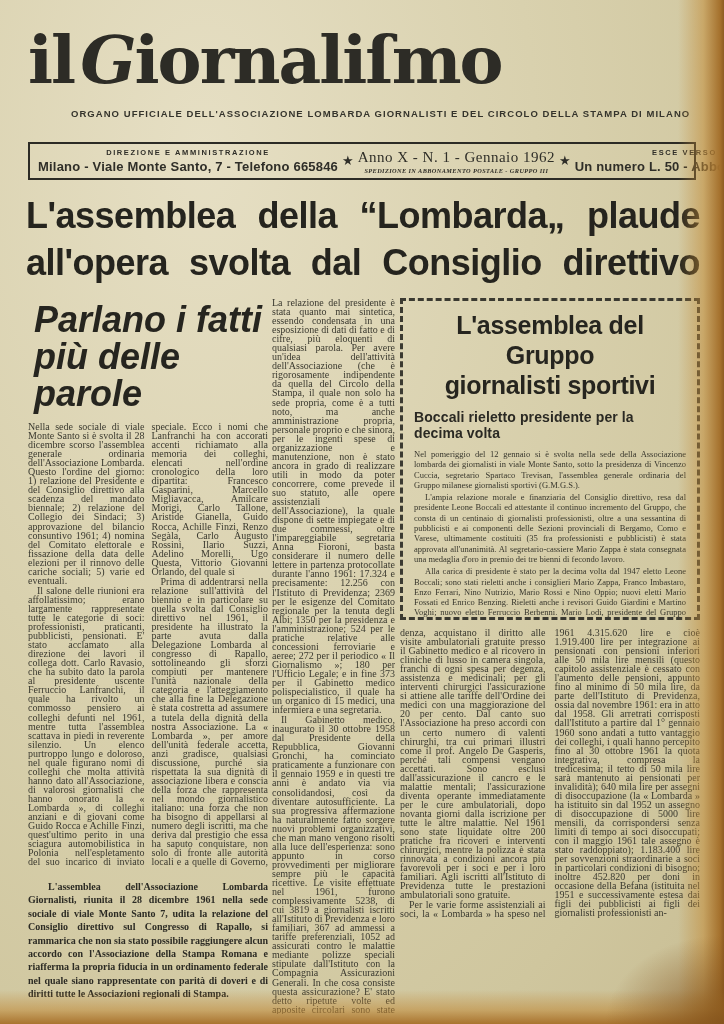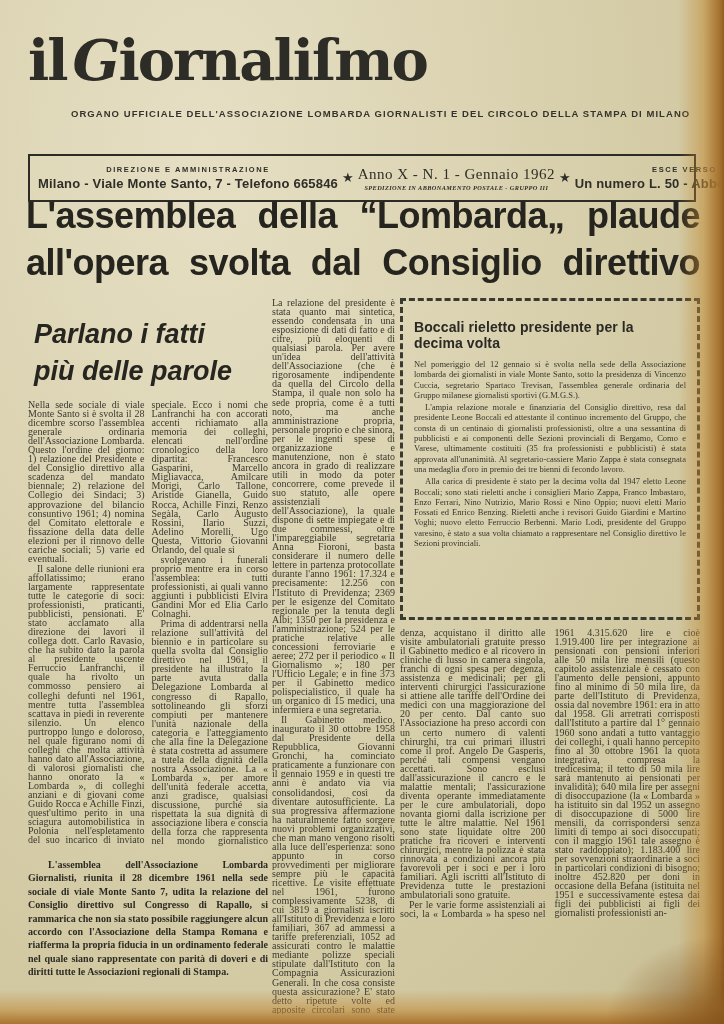--- a/index.html
+++ b/index.html
@@ -16,28 +16,28 @@
   .edge-bottom{position:absolute;bottom:0;left:0;width:100%;height:34px;
     background:linear-gradient(to bottom, rgba(197,150,74,0) 0%, rgba(190,134,52,0.55) 60%, #a9742f 100%);
     pointer-events:none;}
   .edge-corner{position:absolute;bottom:0;right:0;width:120px;height:90px;
     background:radial-gradient(ellipse at 100% 100%, rgba(128,80,26,0.85) 0%, rgba(128,80,26,0) 70%);
     pointer-events:none;}
 
   
   .masthead{position:absolute;left:28px;top:14px;width:660px;}
   .logo{font-family:"DejaVu Serif", serif;font-weight:bold;color:#2d2c26;
-    font-size:56px;line-height:92px;letter-spacing:-2px;white-space:nowrap;}
+    font-size:66px;line-height:92px;letter-spacing:-2px;white-space:nowrap;}
   .logo-main{display:inline-block;margin-left:6px;}
   .logo-main::first-letter{font-style:italic;}
   .masthead-subtitle{margin-top:2px;font-family:"Liberation Sans", sans-serif;
     font-weight:bold;font-size:9.5px;letter-spacing:1.05px;color:#35342c;white-space:nowrap;margin-left:43px;}
 
   
-  .infobar{position:absolute;left:28px;top:154px;width:668px;height:48px;
+  .infobar{position:absolute;left:28px;top:142px;width:668px;height:38px;
     border:2px solid #2c2b25;display:flex;align-items:center;justify-content:space-between;
     padding:3px 8px;box-sizing:border-box;}
   .ib-cell{text-align:center;color:#2f2e28;}
   .ib-line1{font-family:"Liberation Sans", sans-serif;font-weight:bold;font-size:7.5px;letter-spacing:1.6px;white-space:nowrap;}
   .ib-line2{font-family:Liberation Sans, sans-serif;font-weight:bold;font-size:13px;letter-spacing:0.2px;margin-top:2px;white-space:nowrap;}
   .ib-issue{font-family:"Liberation Serif", serif;font-weight:normal;font-size:15px;letter-spacing:0.5px;white-space:nowrap;}
   .ib-tiny{font-family:"Liberation Serif", serif;font-style:italic;font-weight:bold;font-size:6.3px;letter-spacing:0.4px;margin-top:1px;white-space:nowrap;}
   .ib-star{font-size:13px;color:#2f2e28;padding:0 4px;}
 
   
@@ -46,22 +46,22 @@
     font-size:36px;line-height:47px;letter-spacing:-0.5px;}
   .headline .hl-line{text-align:justify;text-align-last:justify;}
 
   
   .bodytext{font-size:10px;line-height:9.05px;text-align:justify;color:#3a392f;}
   .bodytext p{margin:0 0 0 0;padding:0;}
   .bodytext p + p{text-indent:9px;margin-top:1px;}
 
   
   .left-article{position:absolute;left:28px;top:300px;width:240px;}
-  .left-title{margin:16px 0 0 6px;font-family:"Liberation Sans", sans-serif;
-    font-style:italic;font-weight:bold;font-size:27px;line-height:37px;color:#26251f;}
+  .left-title{margin:1px 0 0 6px;font-family:"Liberation Sans", sans-serif;
+    font-style:italic;font-weight:bold;font-size:36px;line-height:37px;color:#26251f;}
   .left-cols{margin-top:10px;height:450px;column-count:2;column-gap:7px;overflow:hidden;}
   .resolution{margin-top:8px;height:158px;overflow:hidden;
     font-weight:bold;font-size:10px;line-height:13.4px;text-align:justify;color:#2c2b24;}
   .resolution p{margin:0;text-indent:20px;}
 
   
   .center-col{position:absolute;left:272px;top:298px;width:123px;height:716px;overflow:hidden;}
 
   
   .sports-box{position:absolute;left:400px;top:298px;width:300px;height:322px;
@@ -112,34 +112,37 @@
   </h1>
 
   <section class="left-article">
     <h2 class="left-title">
       <div>Parlano i fatti</div>
       <div>più delle parole</div>
     </h2>
     <div class="left-cols bodytext">
       <p>Nella sede sociale di viale Monte Santo si è svolta il 28 dicembre scorso l'assemblea generale ordinaria dell'Associazione Lombarda. Questo l'ordine del giorno: 1) relazione del Presidente e del Consiglio direttivo alla scadenza del mandato biennale; 2) relazione del Collegio dei Sindaci; 3) approvazione del bilancio consuntivo 1961; 4) nomina del Comitato elettorale e fissazione della data delle elezioni per il rinnovo delle cariche sociali; 5) varie ed eventuali.</p>
       <p>Il salone delle riunioni era affollatissimo; erano largamente rappresentate tutte le categorie di soci: professionisti, praticanti, pubblicisti, pensionati. E' stato acclamato alla direzione dei lavori il collega dott. Carlo Ravasio, che ha subito dato la parola al presidente uscente Ferruccio Lanfranchi, il quale ha rivolto un commosso pensiero ai colleghi defunti nel 1961, mentre tutta l'assemblea scattava in piedi in reverente silenzio. Un elenco purtroppo lungo e doloroso, nel quale figurano nomi di colleghi che molta attività hanno dato all'Associazione, di valorosi giornalisti che hanno onorato la « Lombarda », di colleghi anziani e di giovani come Guido Rocca e Achille Finzi, quest'ultimo perito in una sciagura automobilistica in Polonia nell'espletamento del suo incarico di inviato speciale. Ecco i nomi che Lanfranchi ha con accorati accenti richiamato alla memoria dei colleghi, elencati nell'ordine cronologico della loro dipartita: Francesco Gasparini, Marcello Migliavacca, Amilcare Morigi, Carlo Tallone, Aristide Gianella, Guido Rocca, Achille Finzi, Renzo Segàla, Carlo Augusto Rossini, Ilario Suzzi, Adelino Morelli, Ugo Questa, Vittorio Giovanni Orlando, del quale si</p>
-      <p>svolgevano i funerali proprio mentre era in corso l'assemblea: tutti professionisti, ai quali vanno aggiunti i pubblicisti Elvira Gandini Mor ed Elia Carlo Colnaghi.</p>
       <p>Prima di addentrarsi nella relazione sull'attività del biennio e in particolare su quella svolta dal Consiglio direttivo nel 1961, il presidente ha illustrato la parte avuta dalla Delegazione Lombarda al congresso di Rapallo, sottolineando gli sforzi compiuti per mantenere l'unità nazionale della categoria e l'atteggiamento che alla fine la Delegazione è stata costretta ad assumere a tutela della dignità della nostra Associazione. La « Lombarda », per amore dell'unità federale accetta, anzi gradisce, qualsiasi discussione, purché sia rispettata la sua dignità di associazione libera e conscia della forza che rappresenta nel mondo giornalistico italiano: una forza che non ha bisogno di appellarsi al numero degli iscritti, ma che deriva dal prestigio che essa ha saputo conquistare, non solo di fronte alle autorità locali e a quelle di Governo, ma soprattutto di fronte alla pubblica opinione con le proprie realizzazioni nel campo sociale e assistenziale, con l'esempio della propria compattezza, con il peso della sua espressione qualitativa nel settore editoriale, che a Milano ha il massimo centro nazionale, realtà che gli organi dello Stato non possono ignorare. Le dichiarazioni di Ferruccio Lanfranchi, ascoltate con crescente consenso dalla numerosa assemblea, sono state coronate dalla approvazione, avvenuta alla unanimità, del seguente ordine del giorno, presentato dal collega dott. Arturo Pianca, dirigente l'Ufficio di Milano dell'« Agenzia Ansa » e uno dei delegati al congresso di Rapallo:</p>
     </div>
     <div class="resolution">
       <p>L'assemblea dell'Associazione Lombarda Giornalisti, riunita il 28 dicembre 1961 nella sede sociale di viale Monte Santo 7, udita la relazione del Consiglio direttivo sul Congresso di Rapallo, si rammarica che non sia stato possibile raggiungere alcun accordo con l'Associazione della Stampa Romana e riafferma la propria fiducia in un ordinamento federale nel quale siano rappresentate con parità di doveri e di diritti tutte le Associazioni regionali di Stampa.</p>
     </div>
   </section>
 
   <section class="center-col bodytext">
     <p>La relazione del presidente è stata quanto mai sintetica, essendo condensata in una esposizione di dati di fatto e di cifre, più eloquenti di qualsiasi parola. Per avere un'idea dell'attività dell'Associazione (che è rigorosamente indipendente da quella del Circolo della Stampa, il quale non solo ha sede propria, come è a tutti noto, ma anche amministrazione propria, personale proprio e che sinora, per le ingenti spese di organizzazione e manutenzione, non è stato ancora in grado di realizzare utili in modo da poter concorrere, come prevede il suo statuto, alle opere assistenziali dell'Associazione), la quale dispone di sette impiegate e di due commessi, oltre l'impareggiabile segretaria Anna Fioroni, basta considerare il numero delle lettere in partenza protocollate durante l'anno 1961: 17.324 e precisamente: 12.256 con l'Istituto di Previdenza; 2369 per le esigenze del Comitato regionale per la tenuta degli Albi; 1350 per la presidenza e l'amministrazione; 524 per le pratiche relative alle concessioni ferroviarie e aeree; 272 per il periodico « Il Giornalismo »; 180 per l'Ufficio Legale; e in fine 373 per il Gabinetto medico polispecialistico, il quale ha un organico di 15 medici, una infermiera e una segretaria.</p>
     <p>Il Gabinetto medico, inaugurato il 30 ottobre 1958 dal Presidente della Repubblica, Giovanni Gronchi, ha cominciato praticamente a funzionare con il gennaio 1959 e in questi tre anni è andato via via consolidandosi, così da diventare autosufficiente. La sua progressiva affermazione ha naturalmente fatto sorgere nuovi problemi organizzativi, che man mano vengono risolti alla luce dell'esperienza: sono appunto in corso provvedimenti per migliorare sempre più le capacità ricettive. Le visite effettuate nel 1961, furono complessivamente 5238, di cui 3819 a giornalisti iscritti all'Istituto di Previdenza e loro familiari, 367 ad ammessi a tariffe preferenziali, 1052 ad assicurati contro le malattie mediante polizze speciali stipulate dall'Istituto con la Compagnia Assicurazioni Generali. In che cosa consiste questa assicurazione? E' stato detto ripetute volte ed apposite circolari sono state inviate anche a domicilio. Con la modesta spesa di 15 mila lire annue i pubblicisti e i loro familiari, e i professionisti e loro familiari che per ragioni varie, non fruiscono delle prestazioni dell'Istituto di Previ-</p>
   </section>
 
   <section class="sports-box">
+    <h2 class="box-title">
+      <div>L'assemblea del Gruppo</div>
+      <div>giornalisti sportivi</div>
+    </h2>
     <div class="box-subtitle">Boccali rieletto presidente per la decima volta</div>
     <div class="box-text">
       <p>Nel pomeriggio del 12 gennaio si è svolta nella sede della Associazione lombarda dei giornalisti in viale Monte Santo, sotto la presidenza di Vincenzo Cuccia, segretario Spartaco Trevisan, l'assemblea generale ordinaria del Gruppo milanese giornalisti sportivi (G.M.G.S.).</p>
       <p>L'ampia relazione morale e finanziaria del Consiglio direttivo, resa dal presidente Leone Boccali ed attestante il continuo incremento del Gruppo, che consta di un centinaio di giornalisti professionisti, oltre a una sessantina di pubblicisti e ai componenti delle Sezioni provinciali di Bergamo, Como e Varese, ultimamente costituiti (35 fra professionisti e pubblicisti) è stata approvata all'unanimità. Al segretario-cassiere Mario Zappa è stata consegnata una medaglia d'oro in premio dei tre bienni di fecondo lavoro.</p>
       <p>Alla carica di presidente è stato per la decima volta dal 1947 eletto Leone Boccali; sono stati rieletti anche i consiglieri Mario Zappa, Franco Imbastaro, Enzo Ferrari, Nino Nutrizio, Mario Rossi e Nino Oppio; nuovi eletti Mario Fossati ed Enrico Benzing. Rieletti anche i revisori Guido Giardini e Martino Voghi; nuovo eletto Ferruccio Berbenni. Mario Lodi, presidente del Gruppo varesino, è stato a sua volta chiamato a rappresentare nel Consiglio direttivo le Sezioni provinciali.</p>
     </div>
   </section>
 
   <section class="bottom-right bodytext">
     <p>denza, acquistano il diritto alle visite ambulatoriali gratuite presso il Gabinetto medico e al ricovero in cliniche di lusso in camera singola, franchi di ogni spesa per degenza, assistenza e medicinali; per gli interventi chirurgici l'assicurazione si attiene alle tariffe dell'Ordine dei medici con una maggiorazione del 20 per cento. Dal canto suo l'Associazione ha preso accordi con un certo numero di valenti chirurghi, tra cui primari illustri come il prof. Angelo De Gasperis, perché tali compensi vengano accettati. Sono esclusi dall'assicurazione il cancro e le malattie mentali; l'assicurazione diventa operante immediatamente per le cure ambulatoriali, dopo novanta giorni dalla iscrizione per tutte le altre malattie. Nel 1961 sono state liquidate oltre 200 pratiche fra ricoveri e interventi chirurgici, mentre la polizza è stata rinnovata a condizioni ancora più favorevoli per i soci e per i loro familiari. Agli iscritti all'Istituto di Previdenza tutte le prestazioni ambulatoriali sono gratuite.</p>

